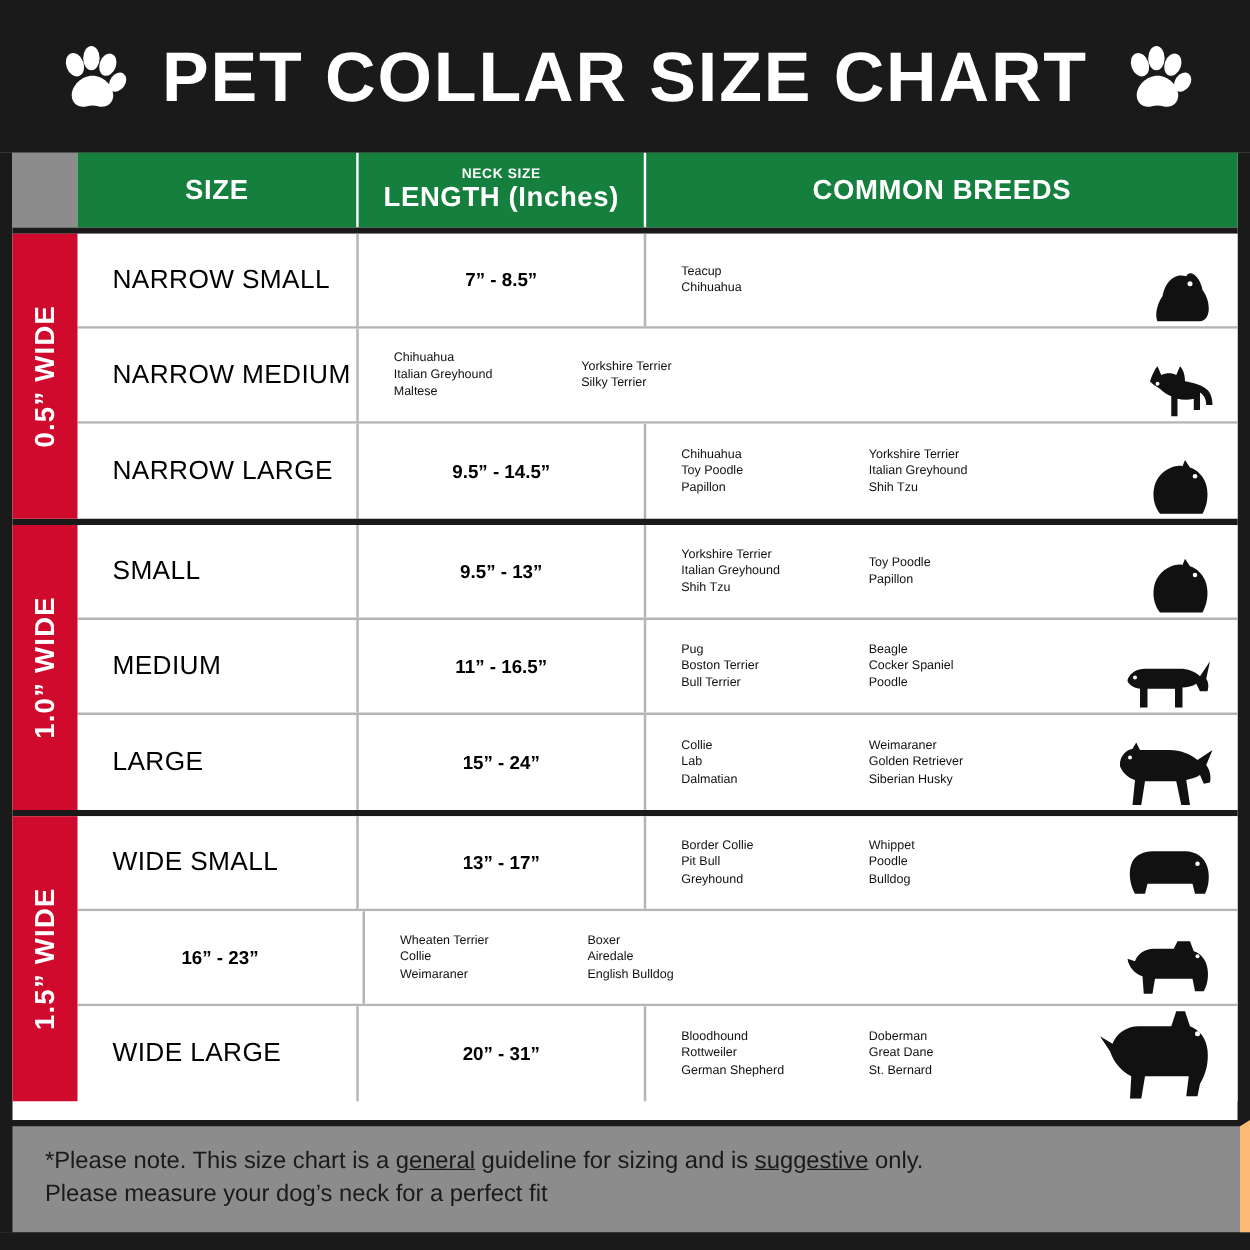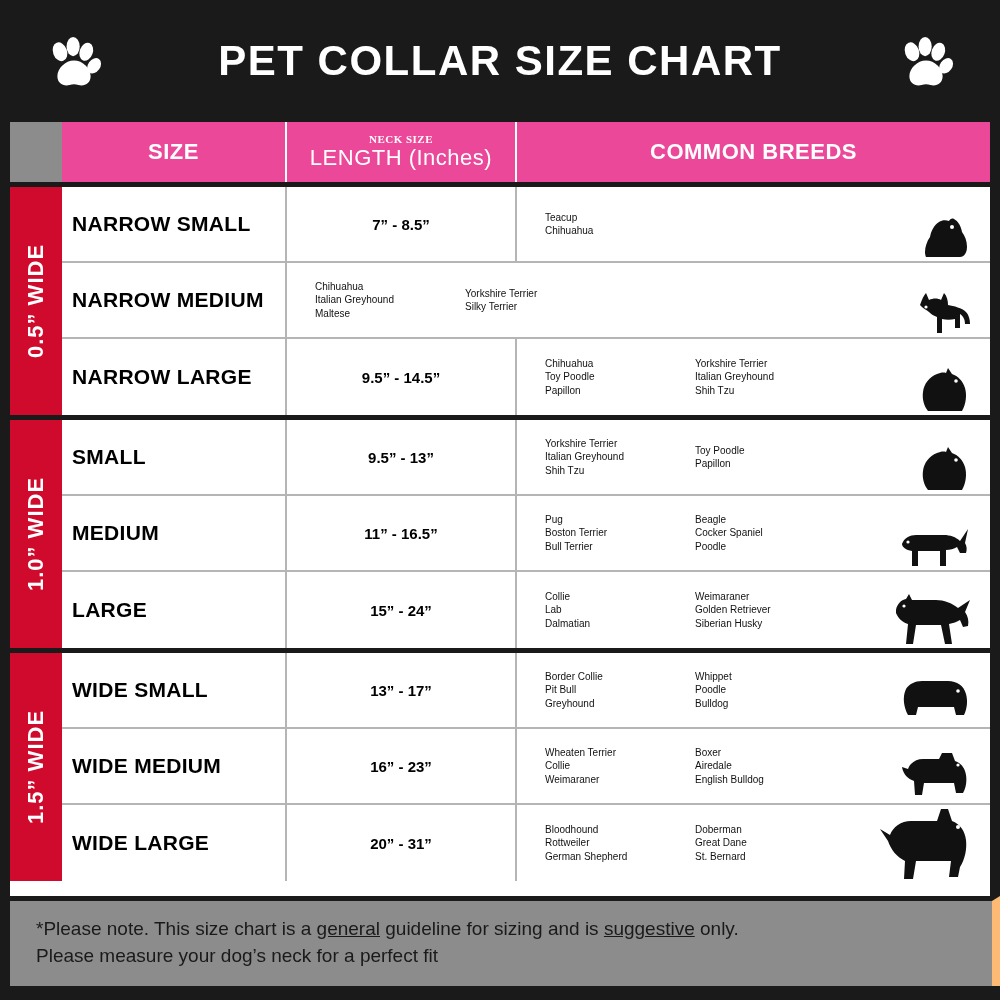--- a/index.html
+++ b/index.html
@@ -18,21 +18,21 @@
 
   
   .header {
     height: 122px;
     background: #1a1a1a;
     display: flex; align-items: center; justify-content: center;
     position: relative;
   }
   .header h1 {
     color: #ffffff;
-    font-size: 42px;
+    font-size: 56px;
     font-weight: bold;
     letter-spacing: 1.5px;
     text-align: center;
   }
   .paw {
     position: absolute;
     width: 56px; height: 56px;
   }
   .paw.left { left: 46px; top: 36px; }
   .paw.right { right: 46px; top: 36px; }
@@ -51,36 +51,36 @@
     align-items: stretch;
   }
 
   
   .head-row { height: 60px; }
   .head-spacer {
     width: 52px;
     background: #8c8c8c;
   }
   .head-cell {
-    background: #ec4899;
+    background: #15803d;
     color: #ffffff;
     display: flex; align-items: center; justify-content: center;
     font-size: 22px; font-weight: bold;
     border-right: 2px solid #ffffff;
     letter-spacing: 0.5px;
   }
   .head-cell:last-child { border-right: none; }
   .c-size   { width: 225px; }
   .c-length { width: 230px; flex-direction: column; }
   .c-breeds { flex: 1; }
   .neck-small {
     font-size: 11px; font-weight: bold; letter-spacing: 0.5px;
-    line-height: 1; margin-bottom: 1px; font-family: Liberation Serif, serif;
-  }
-  .len-main { font-size: 22px; font-weight: normal; line-height: 1.05; }
+    line-height: 1; margin-bottom: 1px;
+  }
+  .len-main { font-size: 22px; font-weight: bold; line-height: 1.05; }
 
   
   .group {
     display: flex;
     border-top: 5px solid #1a1a1a;
   }
   .group:first-of-type { border-top: 5px solid #1a1a1a; }
   .group-label {
     width: 52px;
     background: #cf0a2c;
@@ -101,22 +101,22 @@
     display: flex;
     height: 76px;
     border-bottom: 2px solid #b5b5b5;
     background: #ffffff;
   }
   .drow:last-child { border-bottom: none; }
 
   .cell-size {
     width: 225px;
     display: flex; align-items: center;
-    padding-left: 10px;
-    font-size: 21px; font-weight: bold;
+    padding-left: 28px;
+    font-size: 21px; font-weight: normal;
     border-right: 2px solid #b5b5b5;
     letter-spacing: 0.3px;
     text-align: center;
   }
   .cell-length {
     width: 230px;
     display: flex; align-items: center; justify-content: center;
     font-size: 15px; font-weight: bold;
     border-right: 2px solid #b5b5b5;
   }
@@ -361,21 +361,20 @@
             <div class="silhouette">
               <svg width="80" height="50" viewBox="0 0 80 50">
                 <path d="M10 14c3-5 9-8 16-8h26c9 0 16 5 18 13 2 7 1 15-2 21h-8l-2-8H22l-2 8h-8C8 33 6 22 10 14z" fill="#111"></path>
                 <circle cx="62" cy="16" r="1.8" fill="#fff"></circle>
               </svg>
             </div>
           </div>
         </div>
 
         <div class="drow">
-          <div class="cell-size">WIDE MEDIUM</div>
           <div class="cell-length">16” - 23”</div>
           <div class="cell-breeds">
             <div class="breed-col col1">
               <div>Wheaten Terrier</div>
               <div>Collie</div>
               <div>Weimaraner</div>
             </div>
             <div class="breed-col col2">
               <div>Boxer</div>
               <div>Airedale</div>

